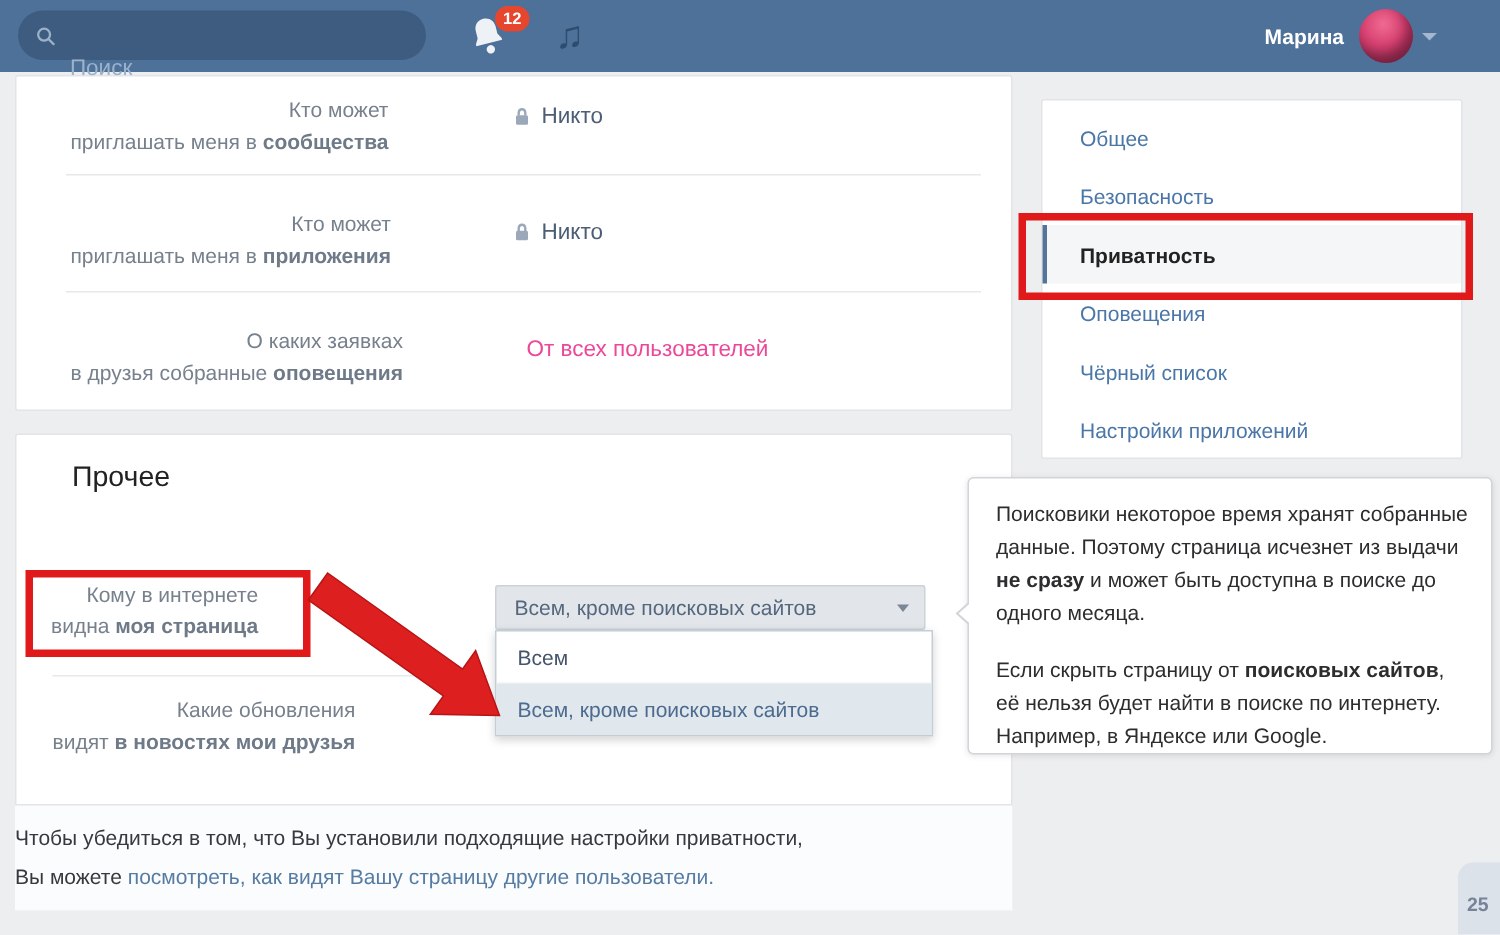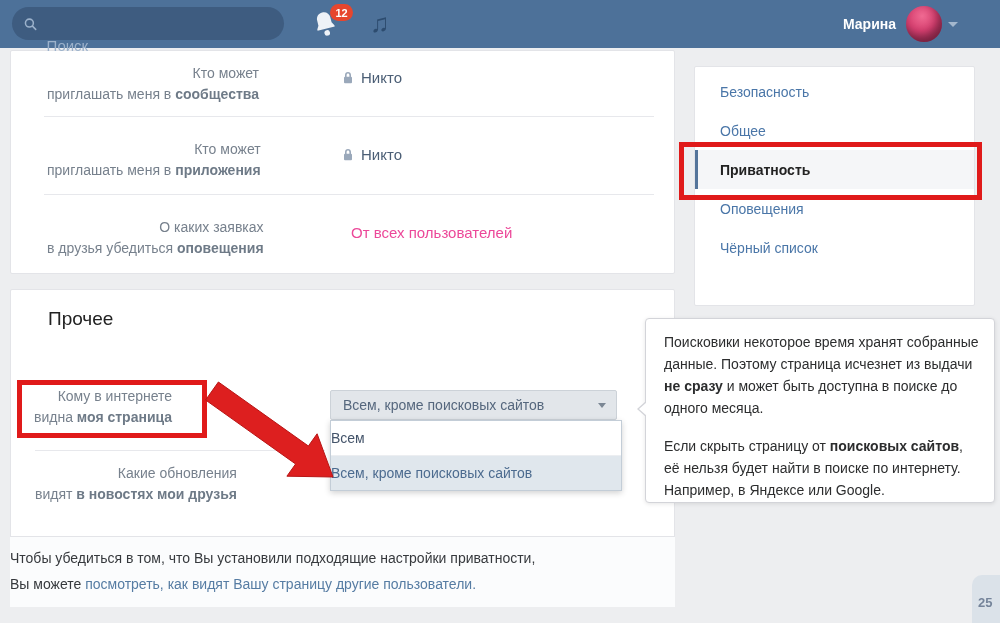--- a/index.html
+++ b/index.html
@@ -37,21 +37,21 @@
   #section-title{left:36px;top:308px;font-size:19px;color:#222222;margin-left:12px;}
   
   #select-closed{left:330px;top:390px;width:287px;height:30px;background:#e2e6ea;
                  border:1px solid #ccd2d8;box-sizing:border-box;border-radius:2px;cursor:pointer;
                  display:flex;align-items:center;justify-content:space-between;padding:0 10px 0 12px;
                  font-size:14px;color:#55677d;z-index:25;}
   .selarrow{width:0;height:0;border-left:4px solid transparent;border-right:4px solid transparent;
             border-top:5px solid #7b8794;}
   #dropdown{left:330px;top:420px;width:292px;background:#ffffff;border:1px solid #c3cdd7;
             box-sizing:border-box;box-shadow:0 2px 6px rgba(0,0,0,.18);z-index:30;}
-  .opt{height:34px;display:flex;align-items:center;font-size:14px;
+  .opt{height:34px;display:flex;align-items:center;padding-left:14px;font-size:14px;
        color:#44546a;border-bottom:1px solid #eceef1;cursor:pointer;}
   .opt:last-child{border-bottom:none;}
   .opt.hl{background:#e0e7ed;color:#4c6b8f;}
   
   #footer{left:10px;top:536px;width:665px;height:71px;background:#fbfcfd;z-index:5;
           border-top:1px solid #e3e4e8;box-sizing:border-box;
           font-size:14px;color:#36393d;line-height:26px;padding-top:8px;}
   #footer a{color:#567ca3;text-decoration:none;cursor:pointer;}
   
   .navitem{height:39px;display:flex;align-items:center;padding-left:25px;font-size:14px;
@@ -130,21 +130,21 @@
     <svg width="12" height="14" viewBox="0 0 12 14">
       <path d="M6 1C4.2 1 3 2.3 3 4.1V6h1.6V4.2C4.6 3.2 5.2 2.6 6 2.6s1.4.6 1.4 1.6V6H9V4.1C9 2.3 7.8 1 6 1z" fill="#9aa8ba"></path>
       <rect x="2" y="5.8" width="8" height="6.4" rx="1" fill="#9aa8ba"></rect>
     </svg>
     <span>Никто</span>
   </div>
   <div class="divider abs" style="left:33px;top:143px;right:20px;"></div>
 
   <div class="abs rowlabel" style="left:36px;top:166px;">
     <span>О каких заявках</span><br>
-    <span>в друзья убедиться </span><b>оповещения</b>
+    <span>в друзья собранные </span><b>оповещения</b>
   </div>
   <div class="abs rowvalue" style="left:340px;top:173px;color:#ec4899;">
     <span>От всех пользователей</span>
   </div>
 </div>
 
 <div id="card2" class="card abs"></div>
 <div id="section-title" class="abs">Прочее</div>
 
 <div class="abs rowlabel" style="left:34px;top:386px;z-index:6;">
@@ -168,25 +168,26 @@
   <div class="opt">Всем</div>
   <div class="opt hl">Всем, кроме поисковых сайтов</div>
 </div>
 
 <div id="footer" class="abs">
   <span>Чтобы убедиться в том, что Вы установили подходящие настройки приватности,</span><br>
   <span>Вы можете </span><a>посмотреть, как видят Вашу страницу другие пользователи.</a>
 </div>
 
 <div id="navcard" class="card abs">
+  <div class="navitem">Общее</div>
   <div class="navitem">Безопасность</div>
-  <div class="navitem">Общее</div>
   <div class="navitem active">Приватность</div>
   <div class="navitem">Оповещения</div>
   <div class="navitem">Чёрный список</div>
+  <div class="navitem">Настройки приложений</div>
 </div>
 
 <div id="tooltip" class="abs">
   <div class="tippointer"></div>
   <p><span>Поисковики некоторое время хранят собранные данные. Поэтому страница исчезнет из выдачи </span><b>не сразу</b><span> и может быть доступна в поиске до одного месяца.</span></p>
   <p><span>Если скрыть страницу от </span><b>поисковых сайтов</b><span>, её нельзя будет найти в поиске по интернету. Например, в Яндексе или Google.</span></p>
 </div>
 
 <div id="rect-label" class="abs redrect"></div>
 <div id="rect-nav" class="abs redrect"></div>

